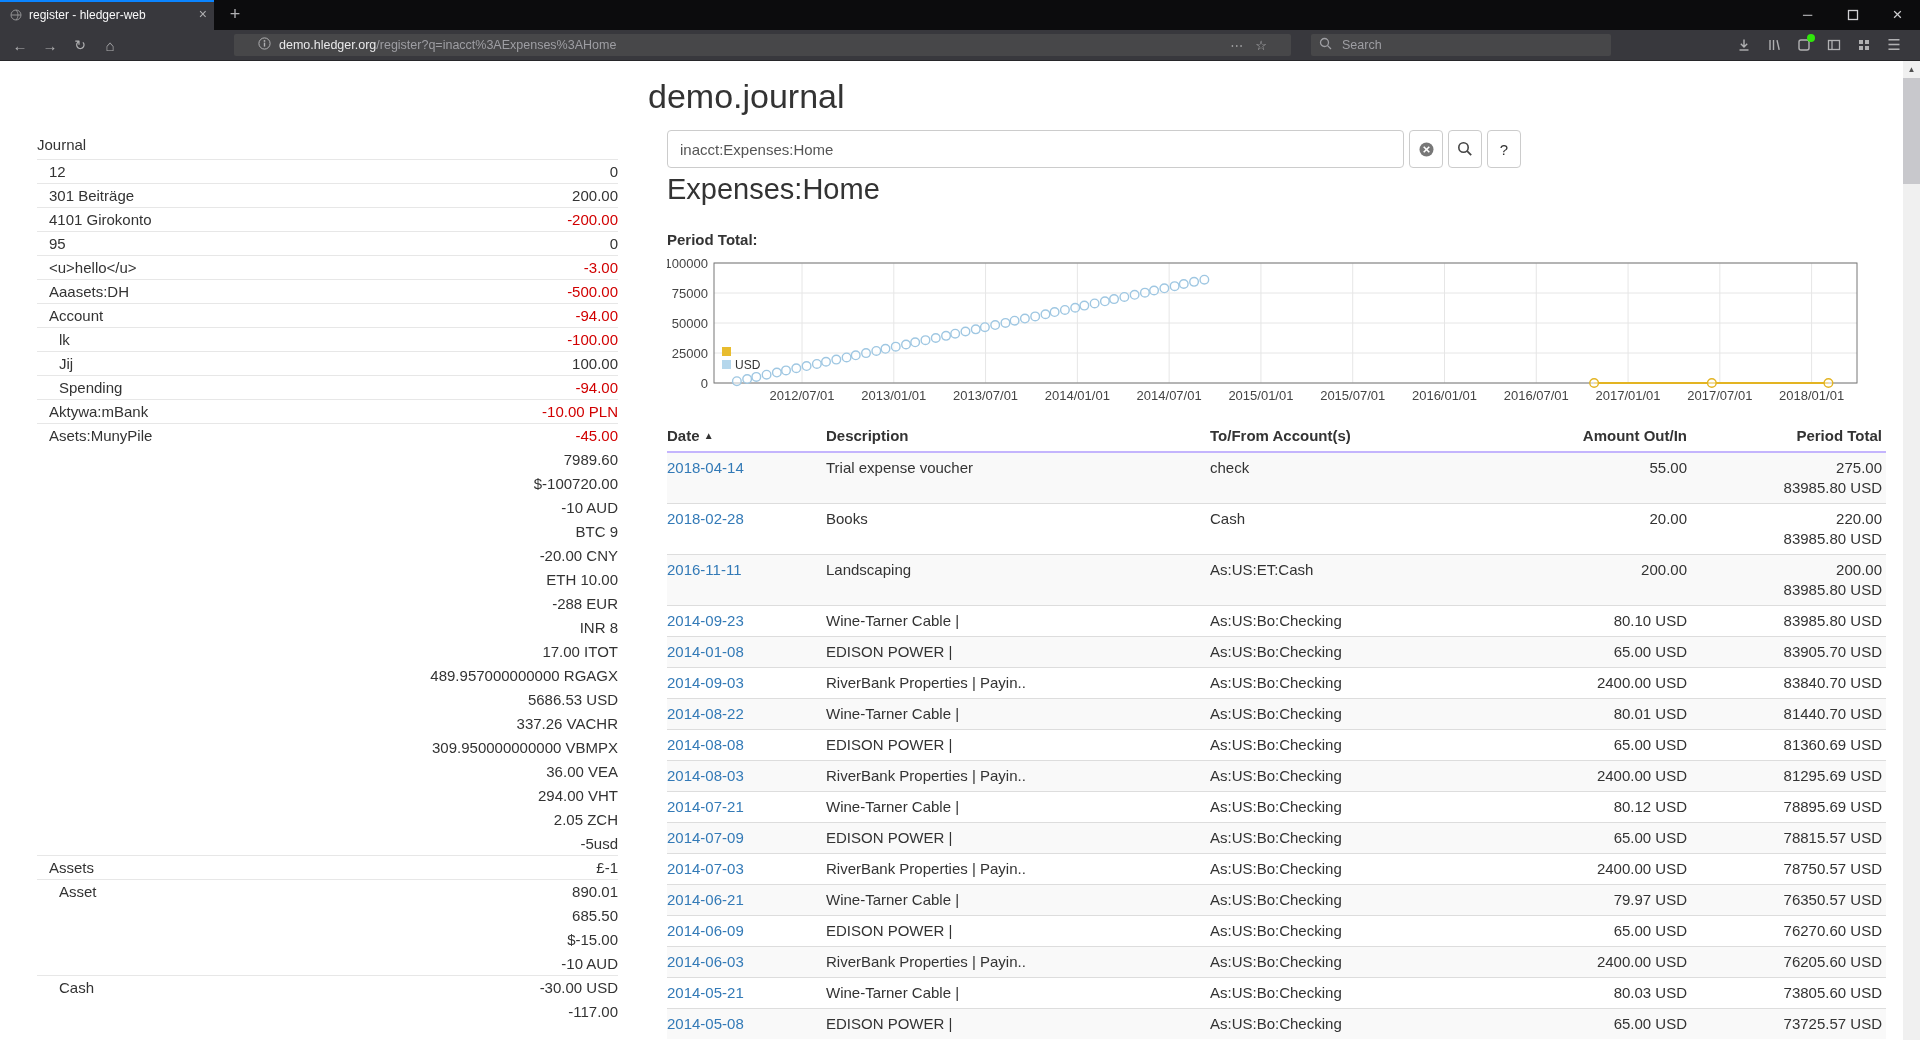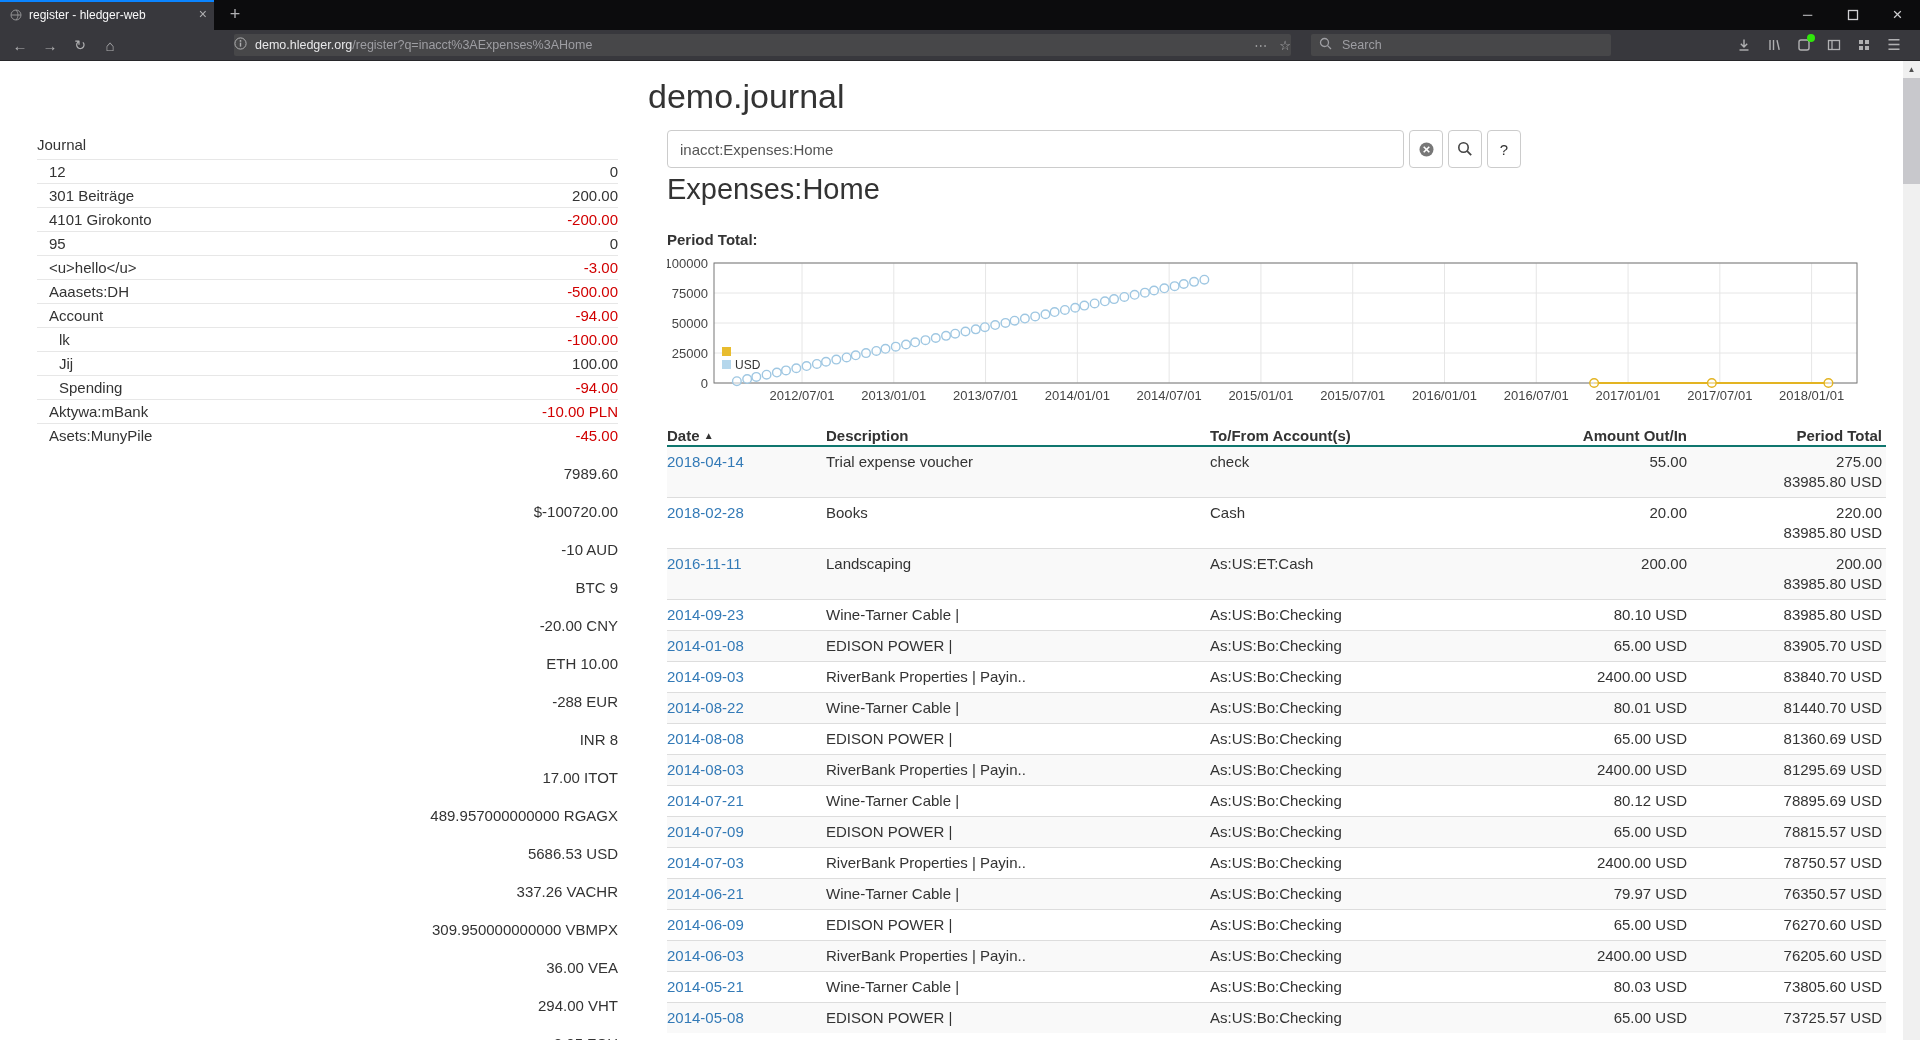--- a/index.html
+++ b/index.html
@@ -17,21 +17,21 @@
   .wincontrols{position:absolute;right:0;top:0;height:30px;display:flex;}
   .wc{width:45px;height:30px;color:#d0d0d2;text-align:center;line-height:28px;font-size:13px;display:flex;align-items:center;justify-content:center;}
   .wc.close{font-size:17px;}
 
   .toolbar{position:absolute;top:30px;left:0;width:100%;height:31px;background:#38383d;
     display:flex;align-items:center;padding:0 8px;box-sizing:border-box;border-bottom:1px solid #27272a;}
   .navbtn{width:24px;height:24px;display:flex;align-items:center;justify-content:center;
     color:#b1b1b3;font-size:15px;margin-right:6px;flex:none;}
   .navbtn.reload{font-size:14px;} .navbtn.home{font-size:15px;}
   .urlbar{margin-left:106px;width:1057px;height:22px;background:#474749;border-radius:2px;
-    display:flex;align-items:center;padding:0 0;box-sizing:border-box;flex:none;}
+    display:flex;align-items:center;padding:0 24px;box-sizing:border-box;flex:none;}
   .url{font-size:12.5px;color:#9e9ea3;margin-left:8px;white-space:nowrap;overflow:hidden;flex:1;}
   .domain{color:#e8e8ea;}
   .urlicon{color:#b1b1b3;font-size:13px;margin-left:12px;flex:none;}
   .searchbar{margin-left:20px;width:300px;height:22px;background:#474749;border-radius:2px;
     display:flex;align-items:center;padding:4px 8px;box-sizing:border-box;flex:none;}
   .searchbar input{background:transparent;border:none;outline:none;color:#ccc;font-size:12.5px;
     margin-left:8px;width:100%;font-family:inherit;}
   .searchbar input::placeholder{color:#9e9ea3;}
   .navbtn.right{margin-left:auto;}
   .badge-holder{position:relative;}
@@ -39,40 +39,40 @@
 
   
   .pagearea{position:absolute;top:61px;left:0;width:1920px;height:979px;background:#fff;overflow:hidden;}
   h1.ptitle{position:absolute;left:648px;top:16px;margin:0;font-size:34px;font-weight:500;color:#333;text-align:center;}
 
   .sidebar{position:absolute;left:37px;top:72px;width:581px;font-size:15px;color:#333;}
   .journal-head{height:24px;line-height:24px;cursor:default;}
   .acct-rows{margin-top:2px;}
   .acct-row{display:flex;justify-content:space-between;align-items:center;height:24px;
     line-height:23px;border-top:1px solid #e7e7e7;box-sizing:border-box;white-space:nowrap;}
-  .acct-row.cont{border-top:none;margin-top:14px;}
+  .acct-row.cont{border-top:none;}
   .acct-name.d1{padding-left:12px;}
   .acct-name.d2{padding-left:22px;}
   .acct-bal.neg{color:var(--negative,#d10000);}
 
   .main{position:absolute;left:667px;top:0;width:1219px;height:979px;}
   .searchform{position:absolute;top:69px;left:0;display:flex;}
   .queryinput{width:737px;height:38px;box-sizing:border-box;border:1px solid #ccc;border-radius:4px;
     padding:0 12px;font-size:15px;color:#555;font-family:inherit;outline:none;}
   .qbtn{width:34px;height:38px;margin-left:5px;box-sizing:border-box;border:1px solid #ccc;border-radius:4px;
     background:#fff;display:flex;align-items:center;justify-content:center;font-size:15px;color:#333;
     font-family:inherit;padding:0;}
   h2.aheading{position:absolute;top:112px;left:0;margin:0;font-size:29px;font-weight:400;color:#333;}
   .pt-label{position:absolute;top:170px;left:0;font-size:15px;font-weight:bold;color:#333;}
   .chart{position:absolute;top:190px;left:0;}
   .chart text{font-family:"Liberation Sans",sans-serif;}
 
   table.register{position:absolute;top:361px;left:0;width:1219px;border-collapse:collapse;
     table-layout:fixed;font-size:15px;color:#333;}
-  .register th{text-align:left;font-weight:bold;padding:5px 0 1px 0;border-bottom:2px solid #0f766e;}
+  .register th{text-align:left;font-weight:bold;padding:5px 0 7px 0;border-bottom:2px solid #c4b5fd;}
   .register td{padding:5px 0;border-top:1px solid #ddd;vertical-align:top;line-height:20px;white-space:nowrap;}
   .register th.r,.register td.r{text-align:right;}
   .register th.pr,.register td.pr{padding-right:4px;}
   .register tbody tr:nth-child(odd) td{background:#f9f9f9;}
   .register a.date{color:var(--link,#337ab7);text-decoration:none;margin-top:44px;}
   .caret{font-size:10px;position:relative;top:-2px;color:#333;}
 
   .scrollbar{position:absolute;right:0;top:0;width:17px;height:979px;background:#f0f0f0;}
   .sb-arrow{height:17px;text-align:center;font-size:8px;line-height:17px;color:#505050;}
   .sb-thumb{position:absolute;left:0;top:17px;width:17px;height:106px;background:#c8c8cc;}

